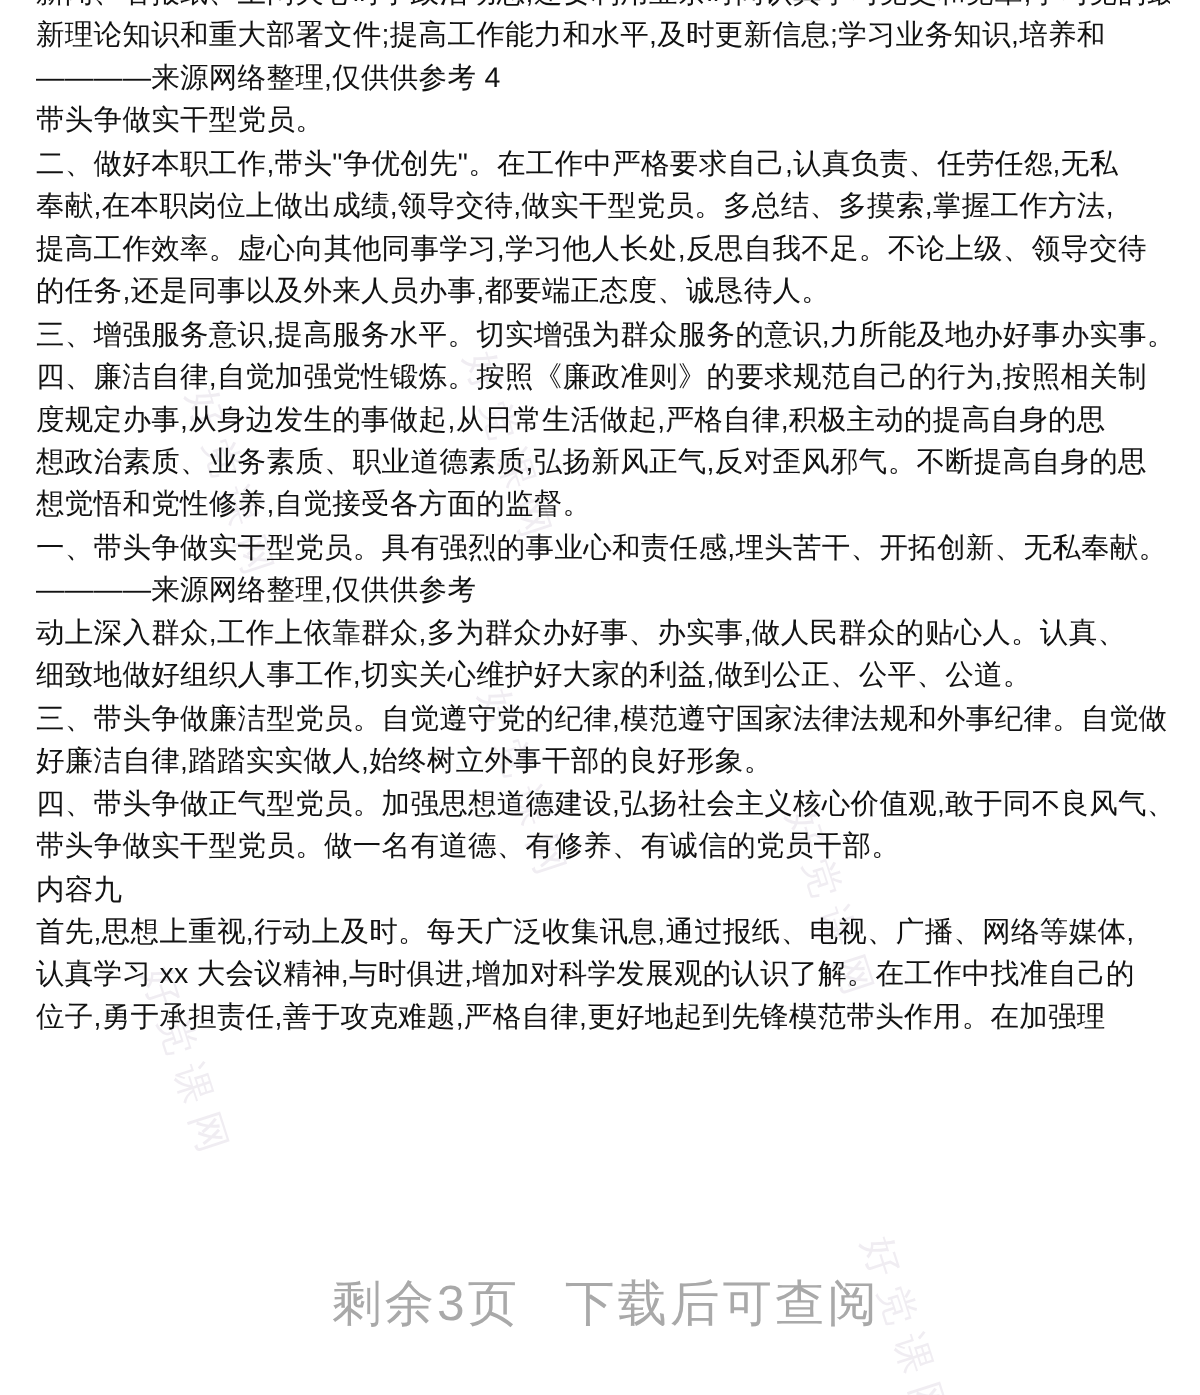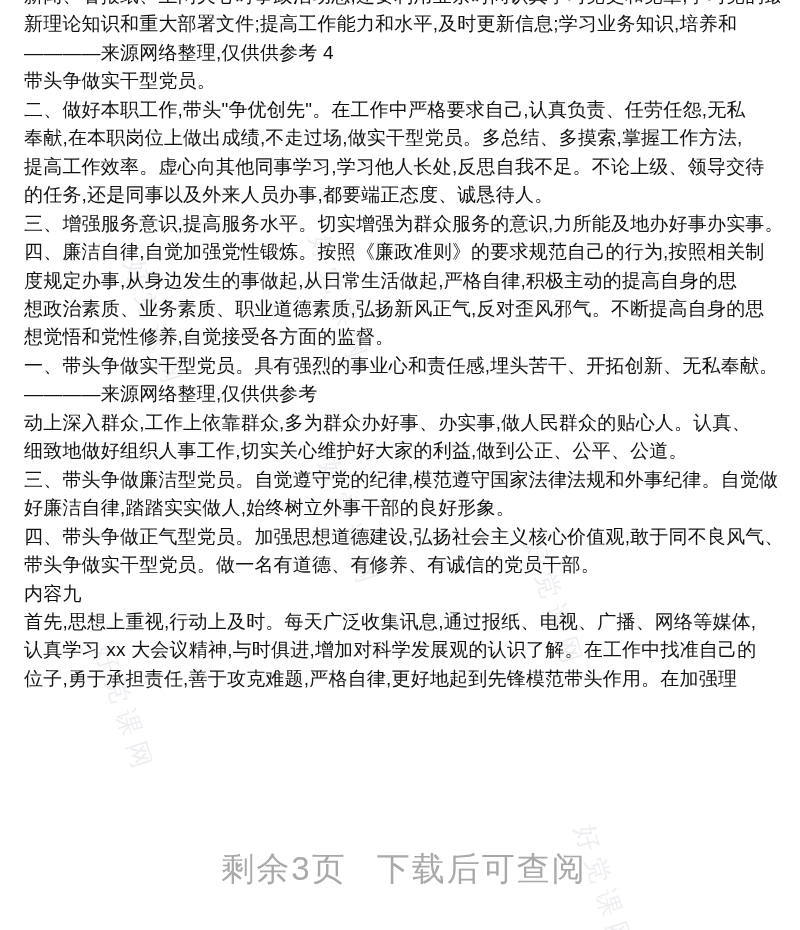--- a/index.html
+++ b/index.html
@@ -72,21 +72,21 @@
     <span class="watermark" style="left:120px; top:640px;">好党课网</span>
     <span class="watermark" style="left:600px; top:820px;">好党课网</span>
   </div>
 
   <div class="doc">
       <div class="doc-line">新闻、看报纸、上网关心时事政治动态,还要利用业余时间认真学习党史和党章,学习党的最</div>
       <div class="doc-line">新理论知识和重大部署文件;提高工作能力和水平,及时更新信息;学习业务知识,培养和</div>
       <div class="doc-line">————来源网络整理,仅供供参考 4</div>
       <div class="doc-line">带头争做实干型党员。</div>
       <div class="doc-line">二、做好本职工作,带头"争优创先"。在工作中严格要求自己,认真负责、任劳任怨,无私</div>
-      <div class="doc-line">奉献,在本职岗位上做出成绩,不走过场,做实干型党员。多总结、多摸索,掌握工作方法,</div>
+      <div class="doc-line">奉献,在本职岗位上做出成绩,领导交待,做实干型党员。多总结、多摸索,掌握工作方法,</div>
       <div class="doc-line">提高工作效率。虚心向其他同事学习,学习他人长处,反思自我不足。不论上级、领导交待</div>
       <div class="doc-line">的任务,还是同事以及外来人员办事,都要端正态度、诚恳待人。</div>
       <div class="doc-line">三、增强服务意识,提高服务水平。切实增强为群众服务的意识,力所能及地办好事办实事。</div>
       <div class="doc-line">四、廉洁自律,自觉加强党性锻炼。按照《廉政准则》的要求规范自己的行为,按照相关制</div>
       <div class="doc-line">度规定办事,从身边发生的事做起,从日常生活做起,严格自律,积极主动的提高自身的思</div>
       <div class="doc-line">想政治素质、业务素质、职业道德素质,弘扬新风正气,反对歪风邪气。不断提高自身的思</div>
       <div class="doc-line">想觉悟和党性修养,自觉接受各方面的监督。</div>
       <div class="doc-line">一、带头争做实干型党员。具有强烈的事业心和责任感,埋头苦干、开拓创新、无私奉献。</div>
       <div class="doc-line">————来源网络整理,仅供供参考</div>
       <div class="doc-line">动上深入群众,工作上依靠群众,多为群众办好事、办实事,做人民群众的贴心人。认真、</div>

